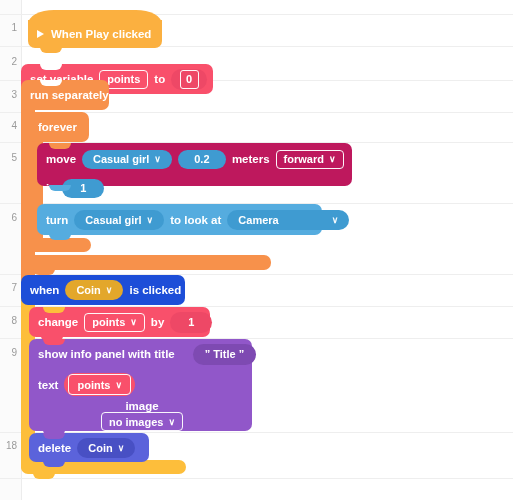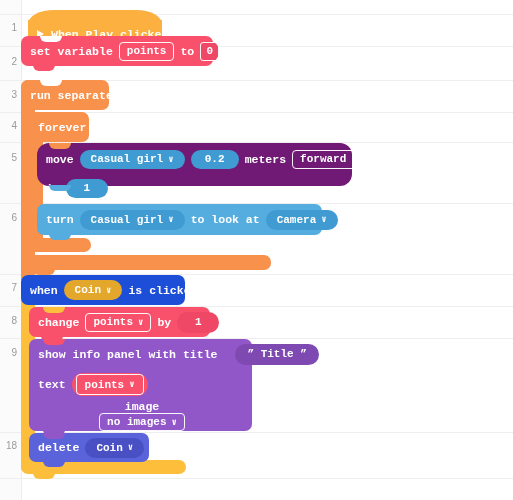--- a/index.html
+++ b/index.html
@@ -57,21 +57,20 @@
     box-sizing: border-box;
     border-radius: 7px;
     color: #ffffff;
     font-size: 11.5px;
     font-weight: bold;
     display: flex;
     align-items: center;
     z-index: 2;
     white-space: nowrap;
     padding-left: 9px;
-    font-family: Liberation Mono, monospace;
   }
   .blk .lbl { margin-right: 6px; }
   .blk .lbl:last-child { margin-right: 4px; }
 
   
   .notch-down {
     position: absolute;
     bottom: -5px;
     left: 12px;
     width: 22px;
@@ -216,21 +215,21 @@
   <div class="rownum" style="top:347px">9</div>
   <div class="rownum" style="top:440px">18</div>
 
   <div class="hat" style="left:28px; top:10px; width:134px; height:14px; background:#FBB040; border-top-left-radius:26px 14px; border-top-right-radius:26px 14px;"></div>
   <div class="blk" style="left:28px; top:20px; width:134px; height:28px; background:#FBB040; border-radius:0 0 7px 7px;">
     <span class="triangle-play"></span>
     <span class="lbl">When Play clicked</span>
     <span class="notch-down" style="background:#FBB040;"></span>
   </div>
 
-  <div class="blk" style="left:21px; top:36px; width:192px; height:30px; background:#F9506B;">
+  <div class="blk" style="left:21px; top:64px; width:192px; height:30px; background:#F9506B;">
     <span class="notch-up" style="left:19px; background:#ffffff;"></span>
     <span class="lbl">set variable</span>
     <span class="boxfield">
       <span>points</span>
     </span>
     <span class="lbl">to</span>
     <span class="pillbox" style="background:#EE4866;">
       <span class="inner">0</span>
     </span>
     <span class="notch-down" style="background:#F9506B;"></span>
@@ -246,21 +245,21 @@
   <div class="notch-down" style="position:absolute; left:33px; top:269px; background:#F7914B;"></div>
 
   <div class="wrap-arm" style="left:29px; top:112px; width:14px; height:140px; background:#F7914B; border-radius:7px 0 0 7px;"></div>
   <div class="blk" style="left:29px; top:112px; width:60px; height:30px; background:#F7914B;">
     <span class="notch-up" style="left:12px; background:#F7914B;"></span>
     <span class="lbl">forever</span>
   </div>
 
   <div class="wrap-foot" style="left:29px; top:238px; width:62px; height:14px; background:#F7914B;"></div>
 
-  <div class="blk" style="left:37px; top:143px; width:315px; height:43px; background:#701a75; border-radius:12px; display:block; padding:0;">
+  <div class="blk" style="left:37px; top:143px; width:315px; height:43px; background:#be185d; border-radius:7px; display:block; padding:0;">
     <span class="notch-up" style="left:12px; background:#F7914B;"></span>
     <div style="display:flex; align-items:center; height:32px; padding-left:9px;">
       <span class="lbl">move</span>
       <span class="pill" style="background:#3F9BD1; padding:0 11px;">
         <span>Casual girl</span>
         <span class="caret">∨</span>
       </span>
       <span class="pill" style="background:#3F9BD1; min-width:48px;">
         <span>0.2</span>
       </span>
@@ -281,21 +280,21 @@
   </div>
 
   <div class="blk" style="left:37px; top:204px; width:285px; height:31px; background:#55ACDF;">
     <span class="notch-up" style="left:12px; background:#55ACDF;"></span>
     <span class="lbl">turn</span>
     <span class="pill" style="background:#3F9BD1; padding:0 11px; height:20px;">
       <span>Casual girl</span>
       <span class="caret">∨</span>
     </span>
     <span class="lbl">to look at</span>
-    <span class="pill" style="background:#3F9BD1; padding:0 11px; height:20px;">
+    <span class="pill" style="background:#3F9BD1; padding:0 11px; height:20px;gap:48px;">
       <span>Camera</span>
       <span class="caret">∨</span>
     </span>
     <span class="notch-down" style="background:#55ACDF;"></span>
   </div>
 
   <div class="wrap-arm" style="left:21px; top:275px; width:14px; height:198px; background:#FDBE3B; border-radius:7px 0 0 7px;"></div>
   <div class="blk" style="left:21px; top:275px; width:164px; height:30px; background:#1d4ed8;">
     <span class="lbl">when</span>
     <span class="pill" style="background:#E3A72B; padding:0 11px; height:20px;">

